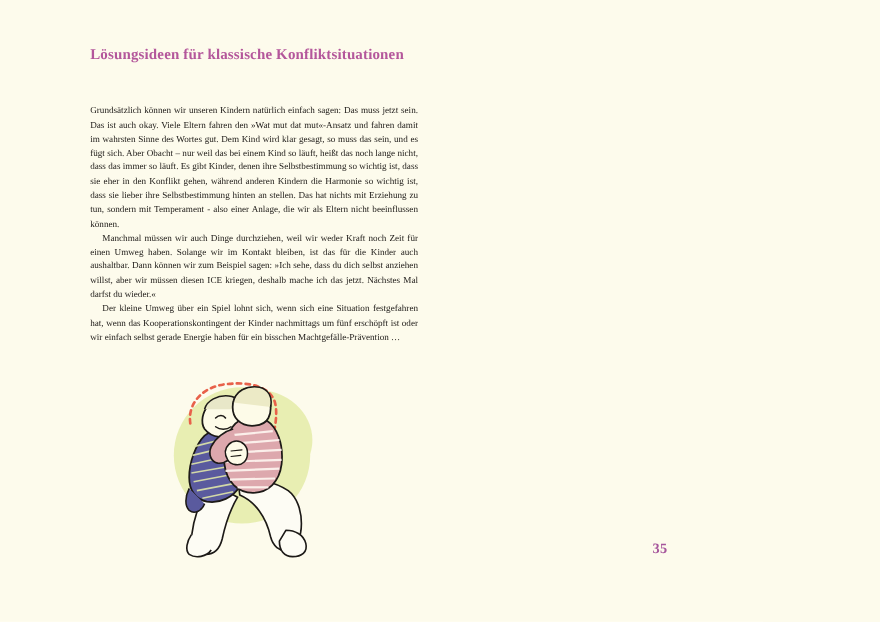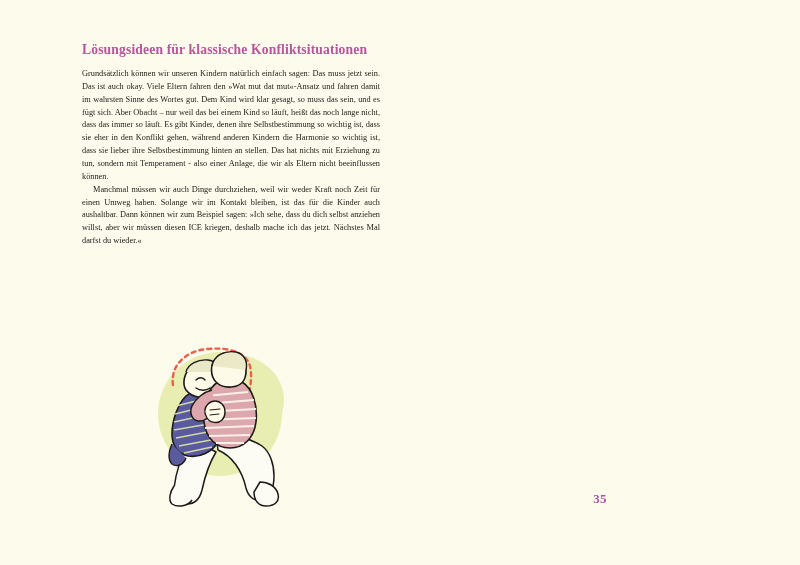--- a/index.html
+++ b/index.html
@@ -48,20 +48,21 @@
   
   .col {
     position: absolute;
     font-family: "Liberation Serif", serif;
     font-size: 8.3px;
     line-height: 1.55;
     color: #1d1a17;
     text-align: justify;
     -webkit-hyphens: auto;
     hyphens: auto;
+    margin-top: 27px;
   }
   #col-left  { left: 82px;  top: 68px; width: 298px; }
 
   .col p { margin: 0; }
   .col p.indent { text-indent: 11px; }
 
   
   #illustration {
     position: absolute;
     left: 146px;
@@ -90,20 +91,21 @@
 
 <div id="spread">
 
   <div class="page" id="page-left">
 
     <h1 class="chapter-heading">Lösungsideen für klassische Konfliktsituationen</h1>
 
     <div class="col" id="col-left">
       <p>Grundsätzlich können wir unseren Kindern natürlich einfach sagen: Das muss jetzt sein. Das ist auch okay. Viele Eltern fahren den »Wat mut dat mut«-Ansatz und fahren damit im wahrsten Sinne des Wortes gut. Dem Kind wird klar gesagt, so muss das sein, und es fügt sich. Aber Obacht – nur weil das bei einem Kind so läuft, heißt das noch lange nicht, dass das immer so läuft. Es gibt Kinder, denen ihre Selbstbestimmung so wichtig ist, dass sie eher in den Konflikt gehen, während anderen Kindern die Harmonie so wichtig ist, dass sie lieber ihre Selbstbestimmung hinten an stellen. Das hat nichts mit Erziehung zu tun, sondern mit Temperament - also einer Anlage, die wir als Eltern nicht beeinflussen können.</p>
       <p class="indent">Manchmal müssen wir auch Dinge durchziehen, weil wir weder Kraft noch Zeit für einen Umweg haben. Solange wir im Kontakt bleiben, ist das für die Kinder auch aushaltbar. Dann können wir zum Beispiel sagen: »Ich sehe, dass du dich selbst anziehen willst, aber wir müssen diesen ICE kriegen, deshalb mache ich das jetzt. Nächstes Mal darfst du wieder.«</p>
+      <p class="indent">Der kleine Umweg über ein Spiel lohnt sich, wenn sich eine Situation festgefahren hat, wenn das Kooperationskontingent der Kinder nachmittags um fünf erschöpft ist oder wir einfach selbst gerade Energie haben für ein bisschen Machtgefälle-Prävention …</p>
     </div>
 
     <div id="illustration">
       <svg width="180" height="185" viewBox="0 0 180 185" xmlns="http://www.w3.org/2000/svg">
 
         <ellipse cx="74" cy="84" rx="62" ry="62" fill="#e8eeb2"></ellipse>
         <ellipse cx="86" cy="70" rx="52" ry="46" fill="#e8eeb2"></ellipse>
 
         <path d="M27 55 C24 34 42 20 62 19 C82 17 100 22 104 36 C107 48 103 62 101 76 C99 92 100 104 96 112" fill="none" stroke="#e8614a" stroke-width="2.4" stroke-linecap="round" stroke-dasharray="4 4"></path>
 

